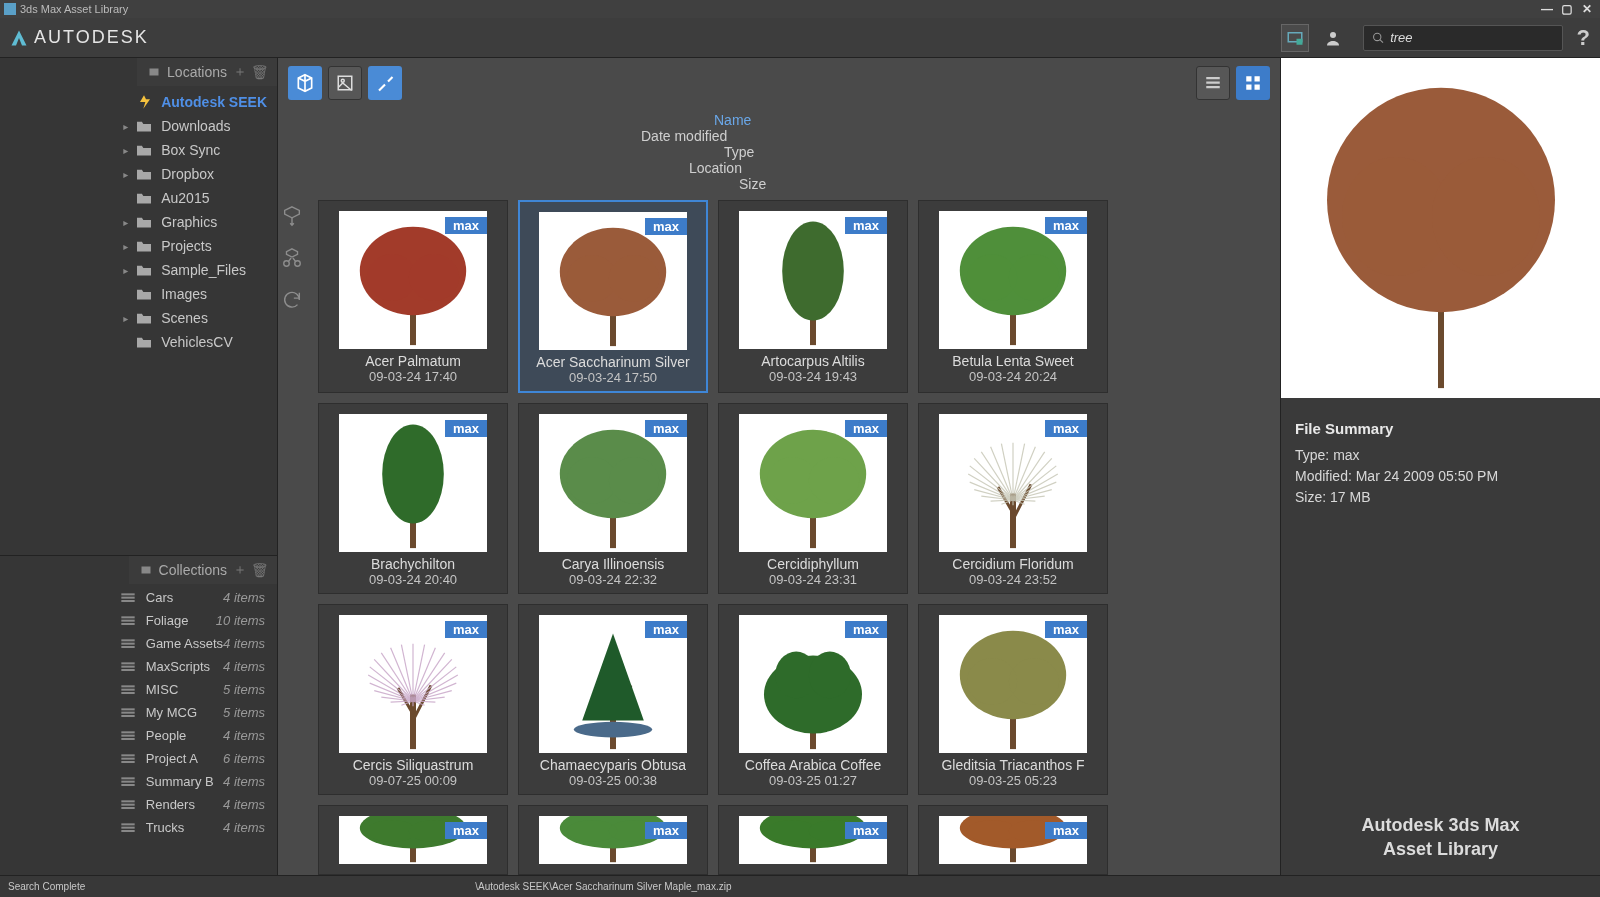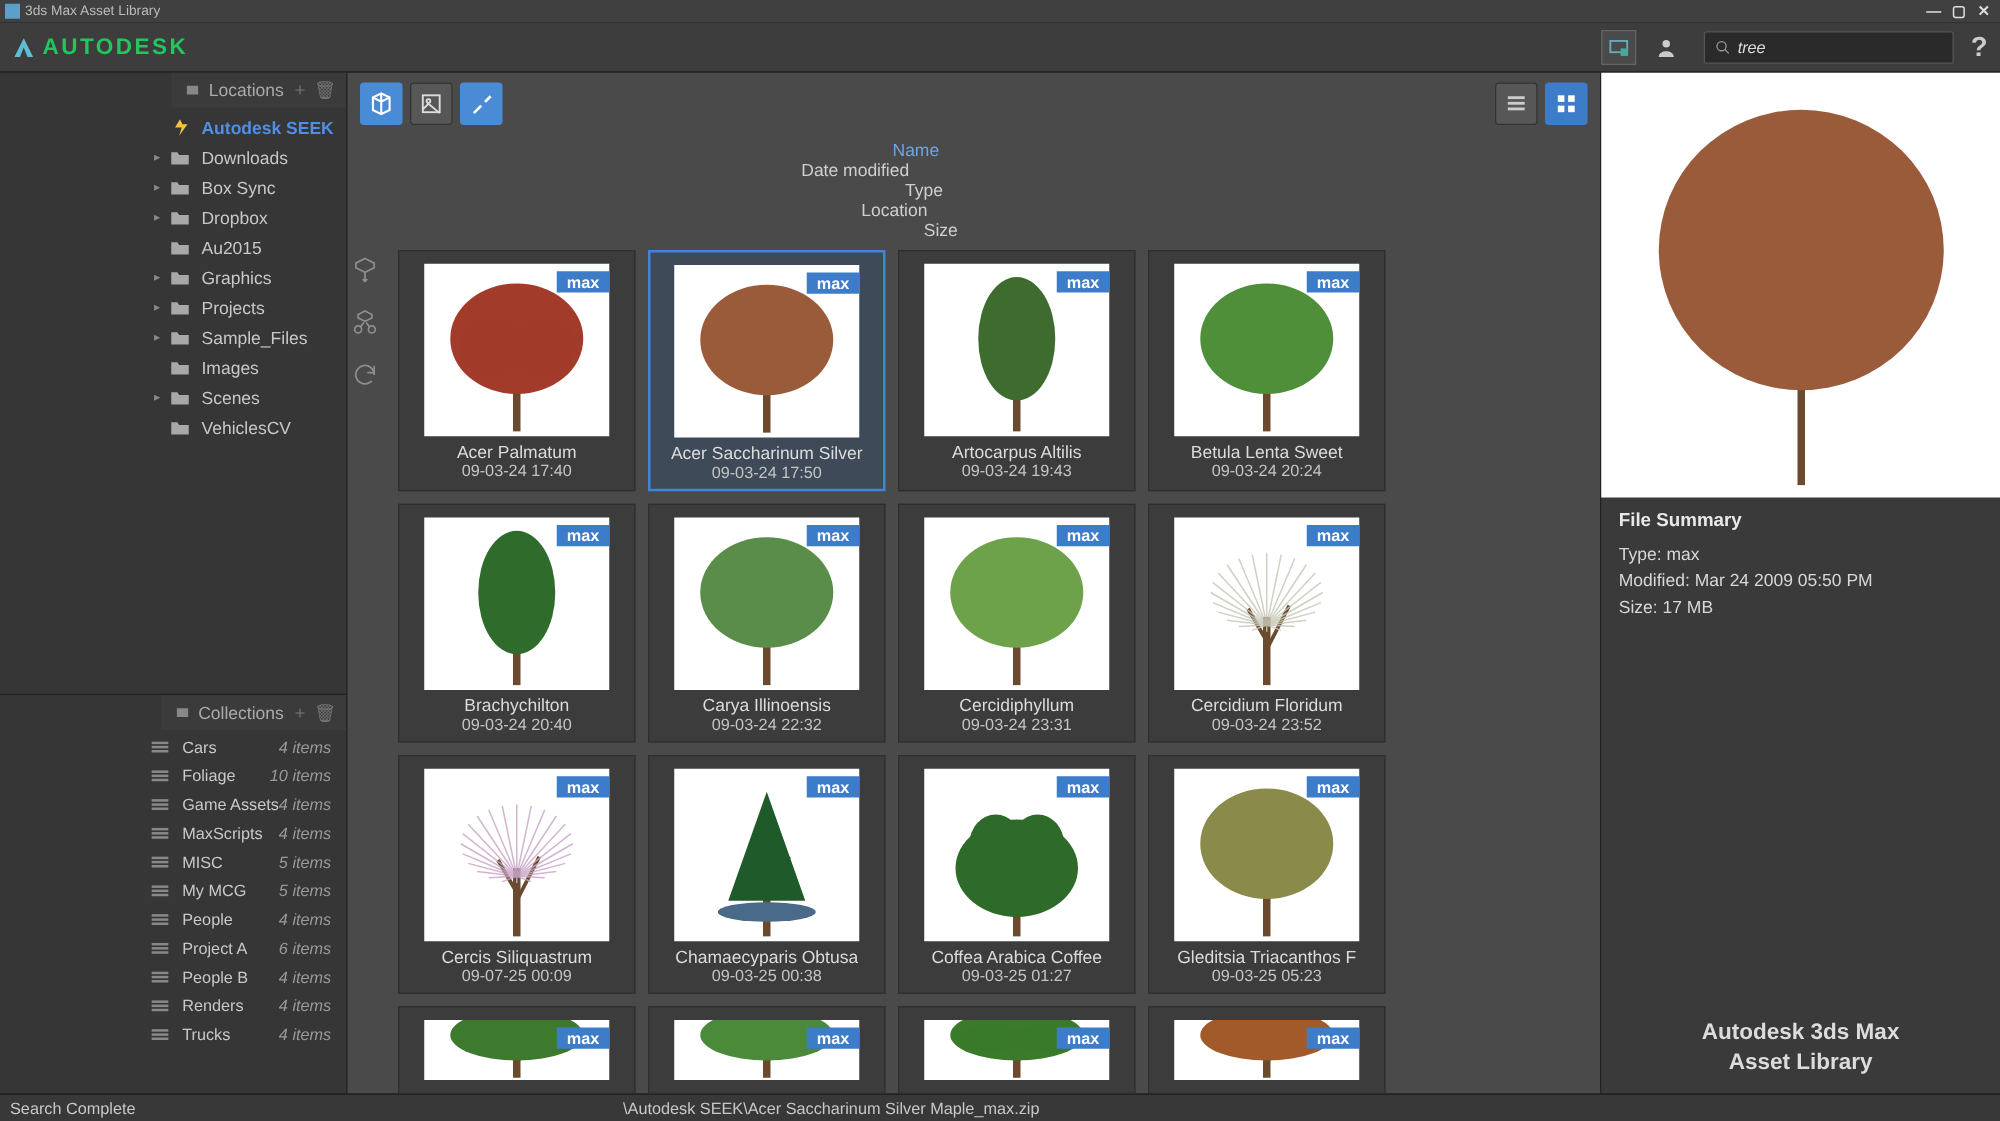--- a/index.html
+++ b/index.html
@@ -50,22 +50,22 @@
   padding: 0 10px;
   border-bottom: 1px solid #222;
 }
 .logo-wrap { display: flex; align-items: center; gap: 6px; }
 .logo-mark {
   width: 18px; height: 18px;
 }
 .logo-text {
   font-size: 18px;
   letter-spacing: 2px;
-  color: #22c55e;
-  font-weight: 700;
+  color: #e5e5e5;
+  font-weight: 400;
 }
 .header .spacer { flex: 1; }
 .header .hicon {
   width: 28px; height: 28px;
   display: inline-flex;
   align-items: center;
   justify-content: center;
   margin-left: 10px;
   cursor: pointer;
   color: #ccc;
@@ -327,21 +327,21 @@
 }
 .preview {
   background: #fff;
   height: 340px;
   display: flex;
   align-items: flex-end;
   justify-content: center;
   overflow: hidden;
 }
 .summary {
-  padding: 8px 14px;
+  padding: 20px 14px;
   font-size: 14px;
   color: #d8d8d8;
   line-height: 1.5;
 }
 .summary h3 {
   font-size: 15px;
   font-weight: 700;
   color: #e8e8e8;
   margin-bottom: 4px;
 }
@@ -354,21 +354,21 @@
   padding: 14px;
   line-height: 1.3;
 }
 
 .statusbar {
   height: 22px;
   background: #383838;
   display: flex;
   align-items: center;
   padding: 0 8px;
-  font-size: 13px;
+  font-size: 10px;
   color: #c8c8c8;
   border-top: 1px solid #222;
 }
 .statusbar .sep { width: 390px; }
 
 ::-webkit-scrollbar { width: 10px; }
 ::-webkit-scrollbar-track { background: #333; }
 ::-webkit-scrollbar-thumb { background: #666; }
 </style>
 </head>
@@ -628,21 +628,21 @@
     <span class="count">6 items</span>
           </div>
           <div class="coll-item">
     <span class="coll-icon">
       <svg width="16" height="14" viewBox="0 0 24 20">
                 <rect x="2" y="3" width="20" height="3" fill="#888"></rect>
                 <rect x="2" y="8" width="20" height="3" fill="#888"></rect>
                 <rect x="2" y="13" width="20" height="3" fill="#888"></rect>
               </svg>
     </span>
-    <span>People B</span>
+    <span>Summary B</span>
     <span class="count">4 items</span>
           </div>
           <div class="coll-item">
     <span class="coll-icon">
       <svg width="16" height="14" viewBox="0 0 24 20">
                 <rect x="2" y="3" width="20" height="3" fill="#888"></rect>
                 <rect x="2" y="8" width="20" height="3" fill="#888"></rect>
                 <rect x="2" y="13" width="20" height="3" fill="#888"></rect>
               </svg>
     </span>

